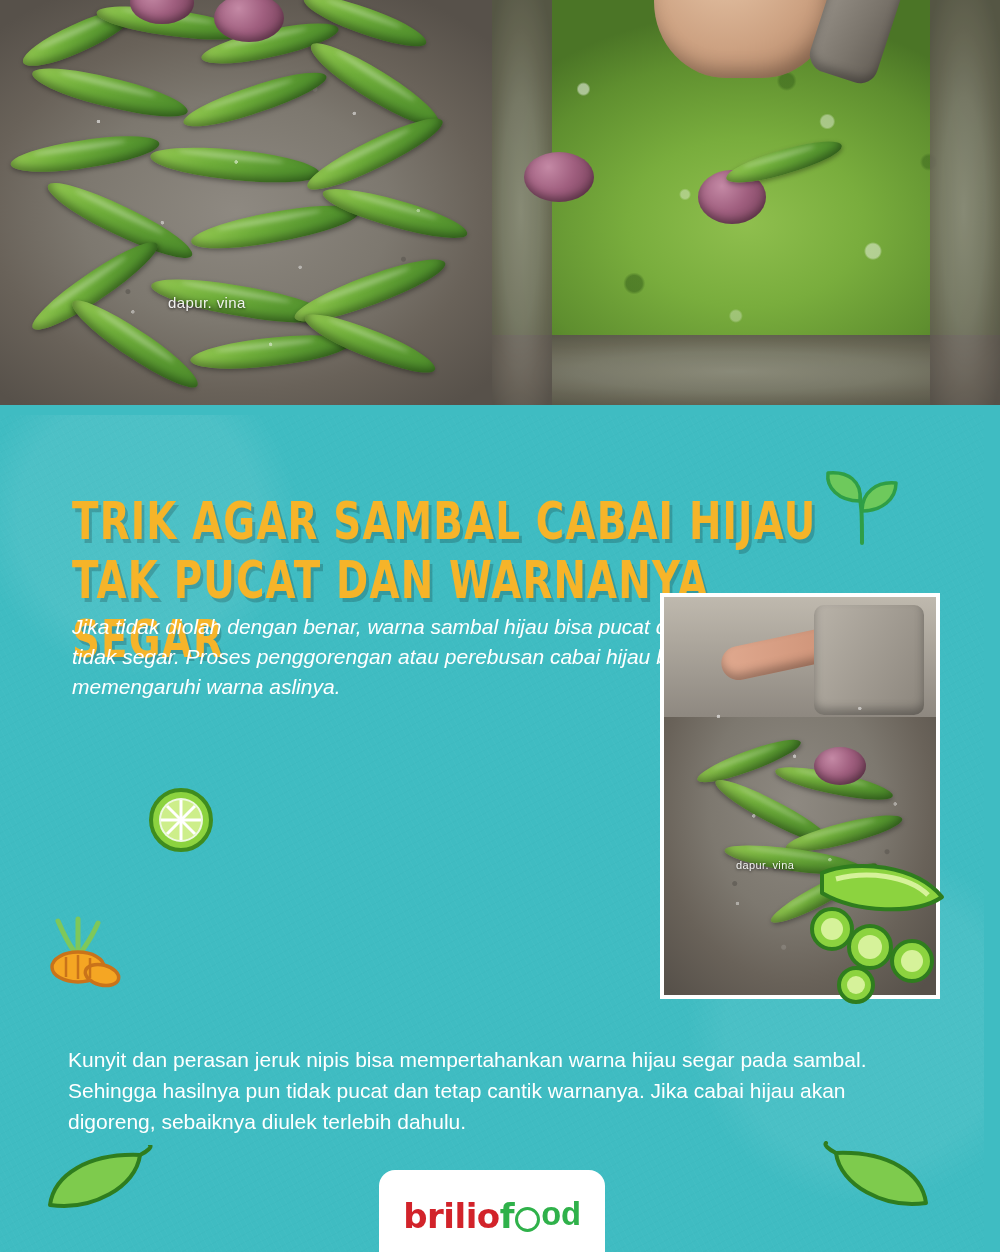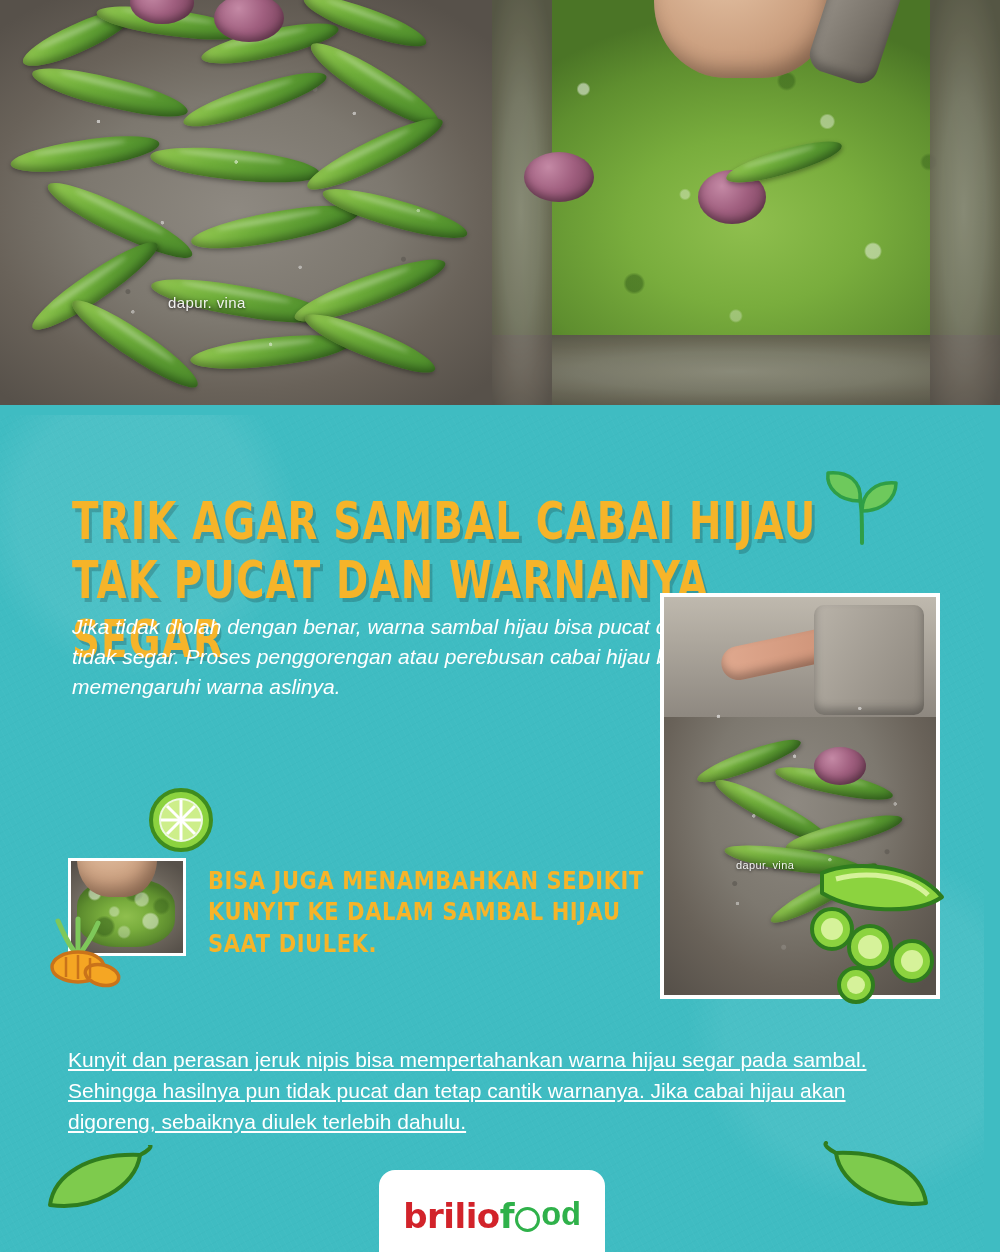--- a/index.html
+++ b/index.html
@@ -253,21 +253,20 @@
   }
 
   .outro {
     position: absolute;
     top: 608px;
     left: 68px;
     width: 830px;
     font-size: 21px;
     line-height: 31px;
     color: #ffffff;
-    text-decoration: underline;
   }
 
   .pod-left {
     position: absolute;
     left: 44px;
     top: 730px;
     width: 110px;
     height: 70px;
   }
   .pod-right {
@@ -384,33 +383,20 @@
       <circle cx="33" cy="33" r="22" fill="#ffffff" opacity=".85"></circle>
       <circle cx="33" cy="33" r="20" fill="#cdee8a"></circle>
       <g stroke="#ffffff" stroke-width="3">
         <line x1="33" y1="13" x2="33" y2="53"></line>
         <line x1="13" y1="33" x2="53" y2="33"></line>
         <line x1="19" y1="19" x2="47" y2="47"></line>
         <line x1="47" y1="19" x2="19" y2="47"></line>
       </g>
     </svg>
 
-    <div class="tip tip-2">
-      <div class="tip-thumb">
-        <div class="mortar-bg speckle"></div>
-        <div class="paste" style="inset:18px 8px 6px 6px; border-radius:40%;"></div>
-        <div class="paste-tex" style="inset:18px 8px 6px 6px; border-radius:40%;"></div>
-        <div class="hand" style="left:6px; top:-48px; width:80px; height:84px;"></div>
-      </div>
-      <div class="tip-text">
-        <span>Bisa juga menambahkan sedikit</span><br>
-        <span>kunyit ke dalam sambal hijau</span><br>
-        <span>saat diulek.</span>
-      </div>
-    </div>
 
     <svg class="turmeric-deco" viewBox="0 0 82 76">
       <path d="M14 8 C20 22, 24 30, 30 38" stroke="#7ec85a" stroke-width="5" fill="none" stroke-linecap="round"></path>
       <path d="M34 6 C34 22, 34 30, 34 38" stroke="#7ec85a" stroke-width="5" fill="none" stroke-linecap="round"></path>
       <path d="M54 10 C48 24, 42 32, 38 38" stroke="#7ec85a" stroke-width="5" fill="none" stroke-linecap="round"></path>
       <ellipse cx="34" cy="54" rx="26" ry="15" fill="#f5a623" stroke="#c9731a" stroke-width="3.5"></ellipse>
       <ellipse cx="58" cy="62" rx="17" ry="10" fill="#f5a623" stroke="#c9731a" stroke-width="3.5" transform="rotate(14 58 62)"></ellipse>
       <g stroke="#c9731a" stroke-width="2.5" fill="none">
         <path d="M22 44 C22 52, 22 58, 22 64"></path>
         <path d="M34 42 C34 52, 34 60, 34 66"></path>

